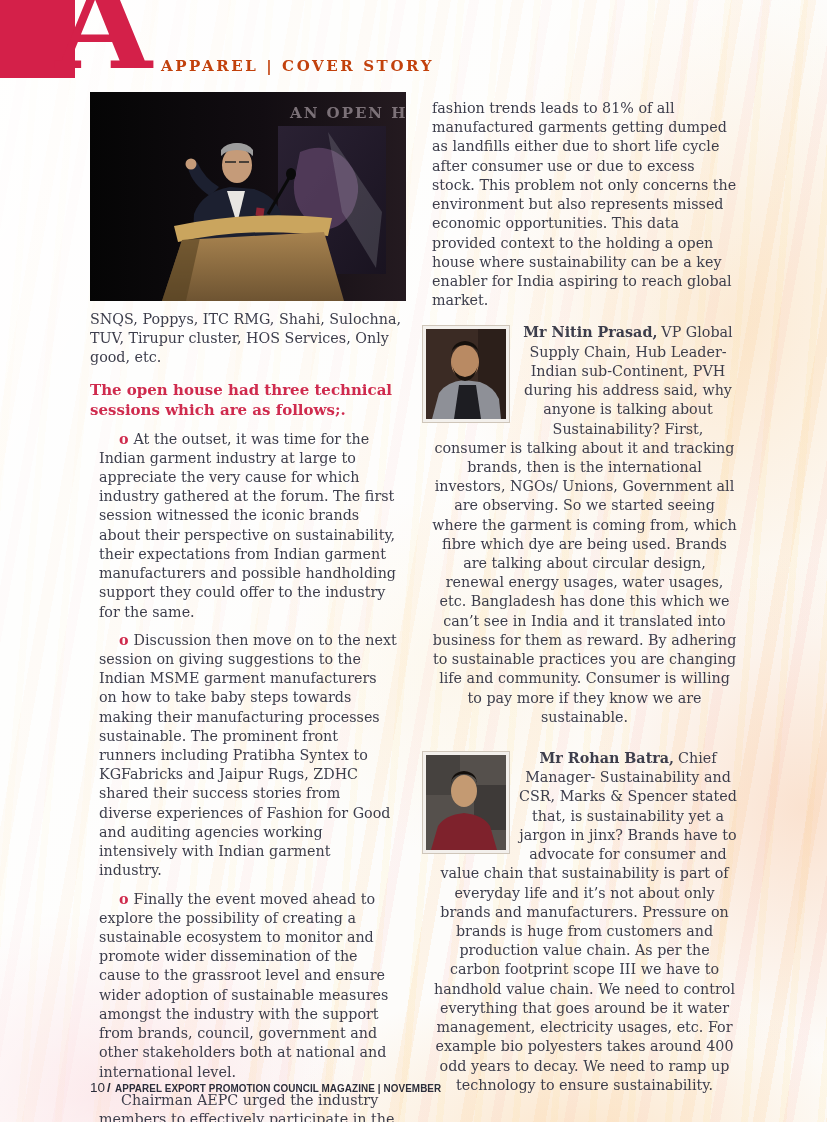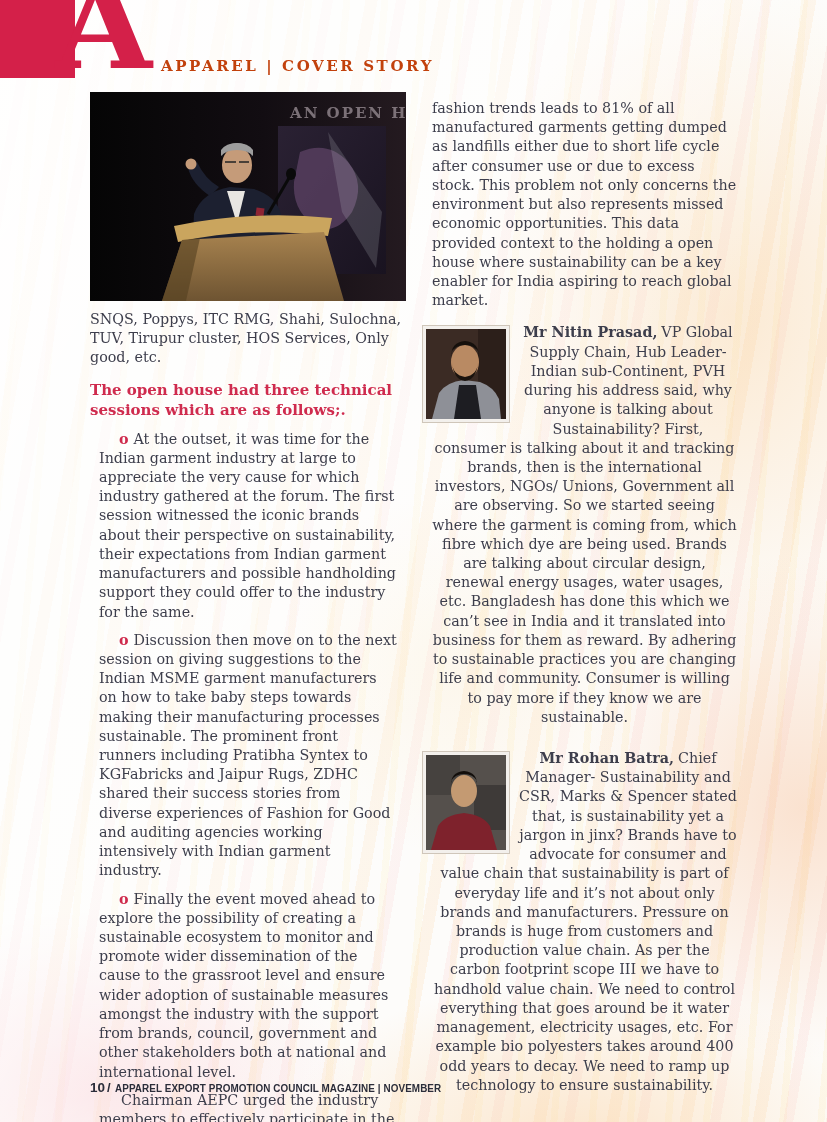--- a/index.html
+++ b/index.html
@@ -65,21 +65,21 @@
     background:#777;
   }
   .portrait svg{display:block;}
   .speaker-name{font-weight:bold;margin-right:4px;}
 
   
   .footer{
     position:absolute;left:90px;top:1078px;z-index:2;
     font-family:"Liberation Sans",sans-serif;color:#2b2d3a;white-space:nowrap;
   }
-  .footer .page-num{font-weight:bold;font-size:13.5px;}
+  .footer .page-num{font-weight:normal;font-size:13.5px;}
   .footer .slash{font-weight:bold;font-size:13px;margin:0 4px 0 2px;}
   .footer .footer-text{
     font-weight:bold;font-size:10.5px;letter-spacing:.1px;
     display:inline-block;transform:scaleX(.94);transform-origin:left;
   }
 </style>
 </head>
 <body>
 
 <div class="page">

